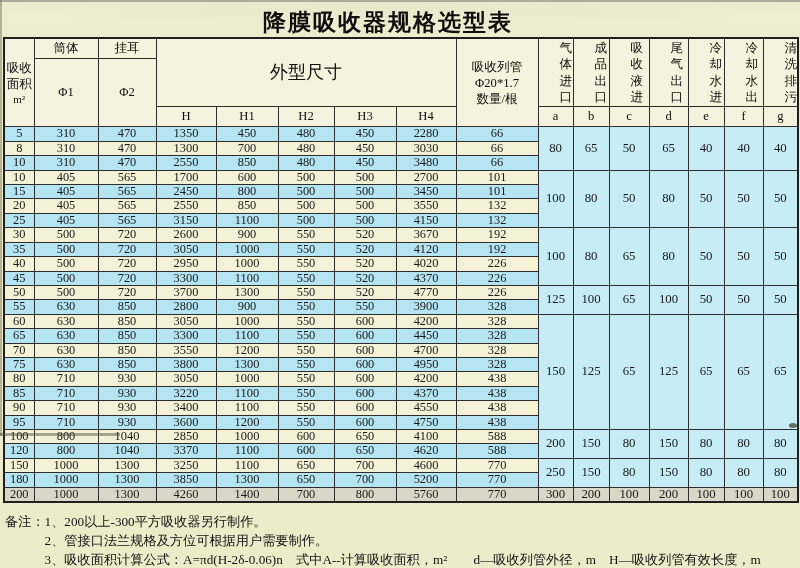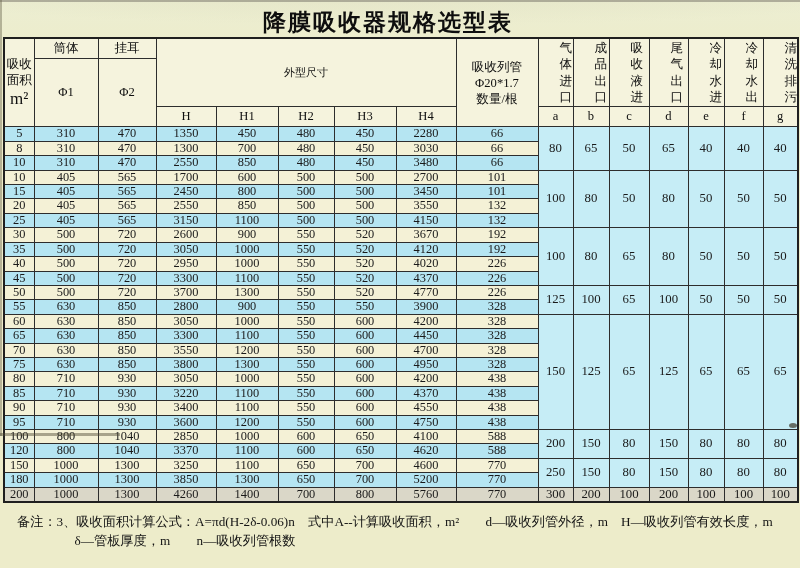--- a/index.html
+++ b/index.html
@@ -37,34 +37,34 @@
   }
   .spec thead th{
     background:#f5f3dd;font-weight:normal;color:#0f0f0f;
     font-size:12.6px;line-height:1.22;
   }
   .spec thead th.wrap{white-space:normal;word-break:break-all;padding:1px 21px;line-height:1.3;}
   .spec thead tr.hr-a th{height:19px;margin-top:36px;}
   .spec thead tr.hr-b th{height:13px;}
   .spec thead tr.hr-c th{height:19px;}
   .hline{display:block;line-height:1.28;}
-  .sup{font-size:17px;}
+  .sup{font-size:11px;}
 
   .spec tbody td{font-size:12.4px;height:13.4px;line-height:13.4px;color:#1a1a1a;}
   .spec tbody tr.blue td{background:#b5e5f2;}
   .spec tbody tr.cream td{background:#f4f1d6;}
   .spec tbody tr.last td{background:#dad7c8;}
   .spec tbody td.nozzle{background:#c6edf6 !important;font-size:12.8px;}
   .spec tbody td.nozzle.gray{background:#dad7c8 !important;margin-left:36px;}
 
   .notes{
     display:flex;align-items:flex-start;
     margin:9px 0 0 5px;font-size:13.2px;line-height:19px;color:#141414;
   }
-  .notes-label{flex:0 0 36px;white-space:nowrap;margin-left:12px;}
+  .notes-label{flex:0 0 36px;white-space:nowrap;}
   .notes-items{list-style:none;margin:0;padding:0;}
   .notes-items li{white-space:pre-wrap;}
   .notes-items li.indent{padding-left:18px;}
 </style>
 </head>
 <body>
 
 <div class="page">
   <div class="edge-top"></div>
   <div class="edge-left"></div>
@@ -94,21 +94,21 @@
     </colgroup>
     <thead>
       <tr class="hr-a">
         <th rowspan="3">
           <span class="hline">吸收</span>
           <span class="hline">面积</span>
           <span class="hline sup">m²</span>
         </th>
         <th>筒体</th>
         <th>挂耳</th>
-        <th colspan="5" rowspan="2" style="font-size:11px;">外型尺寸</th>
+        <th colspan="5" rowspan="2" style="font-size:18px;">外型尺寸</th>
         <th rowspan="3">
           <span class="hline">吸收列管</span>
           <span class="hline">Φ20*1.7</span>
           <span class="hline">数量/根</span>
         </th>
         <th rowspan="2" class="wrap">气体进口</th>
         <th rowspan="2" class="wrap">成品出口</th>
         <th rowspan="2" class="wrap">吸收液进</th>
         <th rowspan="2" class="wrap">尾气出口</th>
         <th rowspan="2" class="wrap">冷却水进</th>
@@ -476,17 +476,19 @@
           <td rowspan="1" class="nozzle gray">100</td>
           <td rowspan="1" class="nozzle gray">100</td>
           <td rowspan="1" class="nozzle gray">100</td>
         </tr>
       </tbody>
   </table>
 
   <div class="notes">
     <span class="notes-label">备注：</span>
     <ul class="notes-items" id="notes-items">
+        <li>1、200以上-300平方吸收器另行制作。</li>
+        <li>2、管接口法兰规格及方位可根据用户需要制作。</li>
         <li>3、吸收面积计算公式：A=πd(H-2δ-0.06)n　式中A--计算吸收面积，m²　　d—吸收列管外径，m　H—吸收列管有效长度，m</li>
         <li class="indent">δ—管板厚度，m　　n—吸收列管根数</li>
       </ul>
   </div>
 </div>
 
 </body></html>

